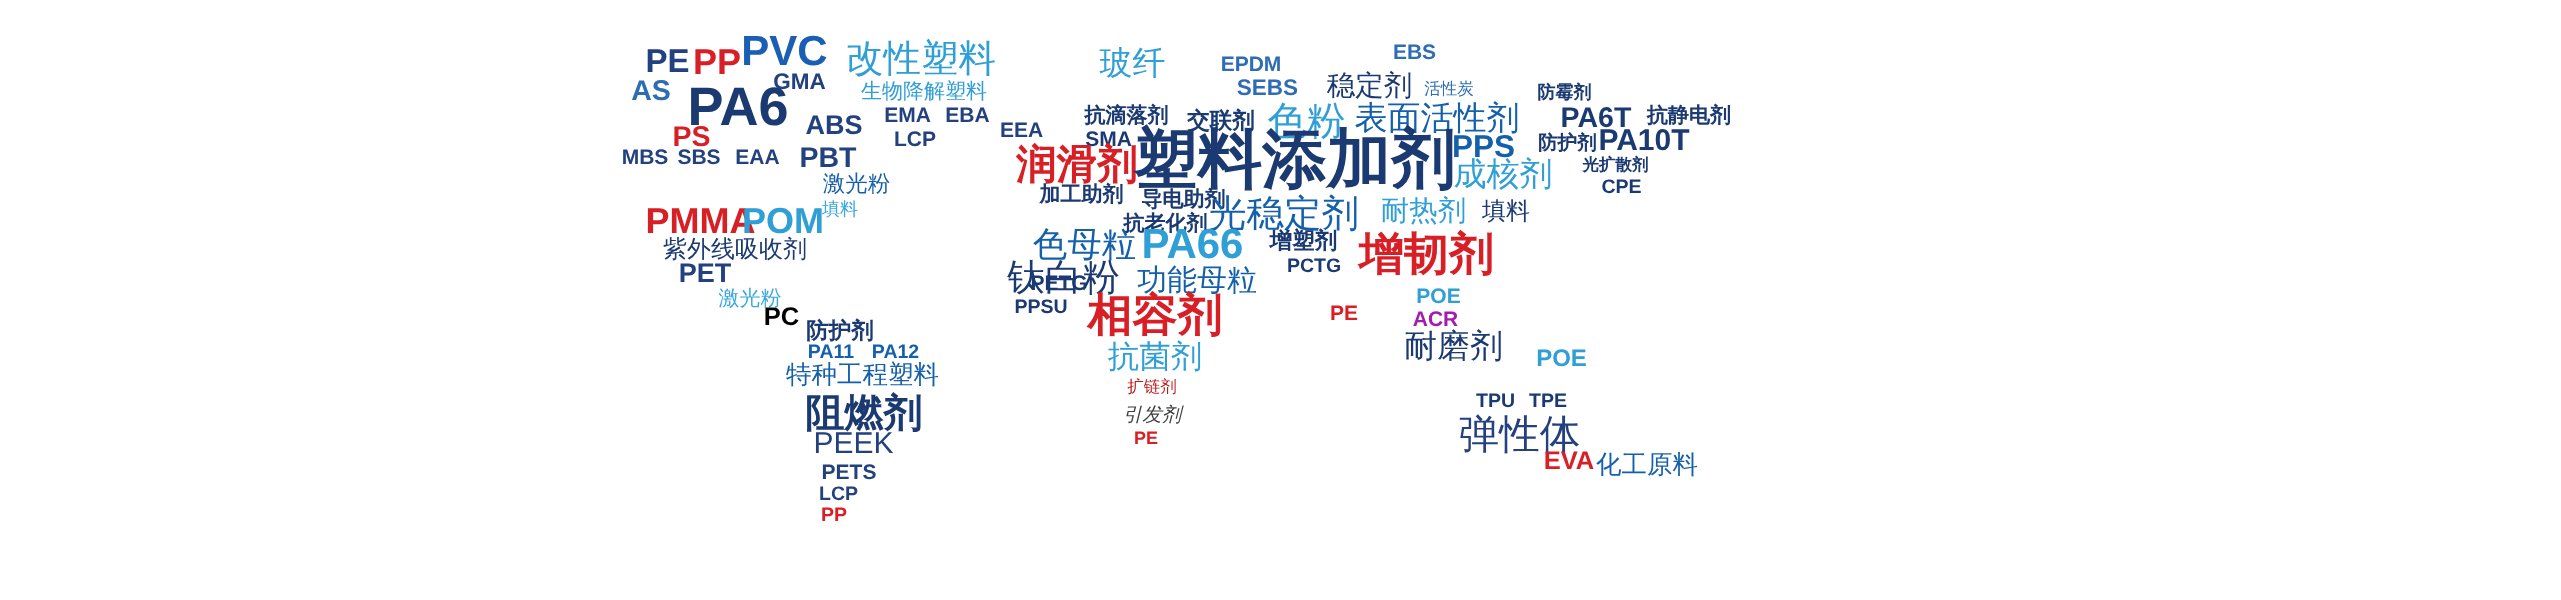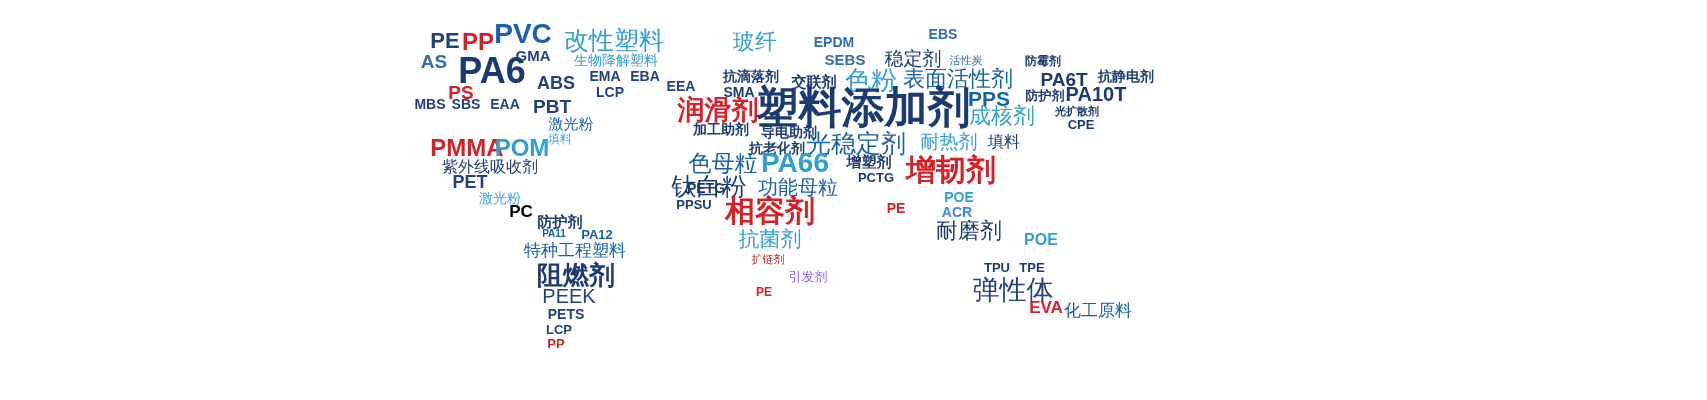--- a/index.html
+++ b/index.html
@@ -41,21 +41,21 @@
     <span class="word" style="left: 430px; top: 104px; font-size: 14px; color: rgb(35, 65, 126); font-weight: 700;">MBS</span>
     <span class="word" style="left: 466px; top: 104px; font-size: 14px; color: rgb(35, 65, 126); font-weight: 700;">SBS</span>
     <span class="word" style="left: 505px; top: 104px; font-size: 14px; color: rgb(35, 65, 126); font-weight: 700;">EAA</span>
     <span class="word" style="left: 467px; top: 148px; font-size: 24px; color: rgb(216, 31, 38); font-weight: 700;">PMMA</span>
     <span class="word" style="left: 522px; top: 148px; font-size: 24px; color: rgb(47, 159, 214); font-weight: 700;">POM</span>
     <span class="word" style="left: 490px; top: 167px; font-size: 16px; color: rgb(27, 58, 114); font-weight: 500;">紫外线吸收剂</span>
     <span class="word" style="left: 470px; top: 182px; font-size: 18px; color: rgb(35, 65, 126); font-weight: 700;">PET</span>
     <span class="word" style="left: 500px; top: 198px; font-size: 14px; color: rgb(58, 167, 221); font-weight: 500;">激光粉</span>
     <span class="word" style="left: 521px; top: 211px; font-size: 17px; color: #000000; font-weight: 700;">PC</span>
     <span class="word" style="left: 560px; top: 221px; font-size: 15px; color: rgb(27, 58, 114); font-weight: 600;">防护剂</span>
-    <span class="word" style="left: 554px; top: 234px; font-size: 10px; color: rgb(21, 96, 171); font-weight: 700;">PA11</span>
+    <span class="word" style="left: 554px; top: 234px; font-size: 13px; color: rgb(21, 96, 171); font-weight: 700;">PA11</span>
     <span class="word" style="left: 597px; top: 234px; font-size: 13px; color: rgb(21, 96, 171); font-weight: 700;">PA12</span>
     <span class="word" style="left: 575px; top: 250px; font-size: 17px; color: rgb(21, 96, 171); font-weight: 500;">特种工程塑料</span>
     <span class="word" style="left: 576px; top: 275px; font-size: 26px; color: rgb(27, 58, 114); font-weight: 700;">阻燃剂</span>
     <span class="word" style="left: 569px; top: 296px; font-size: 20px; color: rgb(35, 65, 126); font-weight: 500;">PEEK</span>
     <span class="word" style="left: 566px; top: 314px; font-size: 14px; color: rgb(35, 65, 126); font-weight: 600;">PETS</span>
     <span class="word" style="left: 559px; top: 329px; font-size: 13px; color: rgb(35, 65, 126); font-weight: 600;">LCP</span>
     <span class="word" style="left: 556px; top: 343px; font-size: 13px; color: rgb(216, 31, 38); font-weight: 600;">PP</span>
     <span class="word" style="left: 556px; top: 83px; font-size: 18px; color: rgb(35, 65, 126); font-weight: 600;">ABS</span>
     <span class="word" style="left: 552px; top: 106px; font-size: 19px; color: rgb(35, 65, 126); font-weight: 600;">PBT</span>
     <span class="word" style="left: 571px; top: 123px; font-size: 15px; color: rgb(21, 96, 171); font-weight: 500;">激光粉</span>
@@ -98,26 +98,26 @@
     <span class="word" style="left: 723px; top: 163px; font-size: 23px; color: rgb(21, 96, 171); font-weight: 500;">色母粒</span>
     <span class="word" style="left: 795px; top: 163px; font-size: 28px; color: rgb(47, 159, 214); font-weight: 600;">PA66</span>
     <span class="word" style="left: 869px; top: 161px; font-size: 15px; color: rgb(27, 58, 114); font-weight: 600;">增塑剂</span>
     <span class="word" style="left: 951px; top: 170px; font-size: 30px; color: rgb(216, 31, 38); font-weight: 700;">增韧剂</span>
     <span class="word" style="left: 876px; top: 177px; font-size: 13px; color: rgb(27, 58, 114); font-weight: 600;">PCTG</span>
     <span class="word" style="left: 709px; top: 186px; font-size: 25px; color: rgb(27, 58, 114); font-weight: 500;">钛白粉</span>
     <span class="word" style="left: 798px; top: 187px; font-size: 20px; color: rgb(21, 96, 171); font-weight: 500;">功能母粒</span>
     <span class="word" style="left: 694px; top: 204px; font-size: 13px; color: rgb(27, 58, 114); font-weight: 600;">PPSU</span>
     <span class="word" style="left: 770px; top: 211px; font-size: 30px; color: rgb(216, 31, 38); font-weight: 700;">相容剂</span>
     <span class="word" style="left: 959px; top: 197px; font-size: 14px; color: rgb(47, 159, 214); font-weight: 600;">POE</span>
-    <span class="word" style="left: 957px; top: 212px; font-size: 14px; color: #3b82f6; font-weight: 600;">ACR</span>
+    <span class="word" style="left: 957px; top: 212px; font-size: 14px; color: #a21caf; font-weight: 600;">ACR</span>
     <span class="word" style="left: 896px; top: 208px; font-size: 14px; color: rgb(216, 31, 38); font-weight: 600;">PE</span>
     <span class="word" style="left: 969px; top: 231px; font-size: 22px; color: rgb(27, 58, 114); font-weight: 500;">耐磨剂</span>
     <span class="word" style="left: 770px; top: 238px; font-size: 21px; color: rgb(47, 159, 214); font-weight: 500;">抗菌剂</span>
     <span class="word" style="left: 768px; top: 259px; font-size: 11px; color: #b91c1c; font-weight: 400;">扩链剂</span>
-    <span class="word" style="left: 808px; top: 276px; font-size: 13px; color: #8b5cf6; font-weight: 500;">引发剂</span>
+    <span class="word" style="left: 768px; top: 276px; font-size: 13px; color: #404040; font-weight: 500; font-style: italic;">引发剂</span>
     <span class="word" style="left: 764px; top: 292px; font-size: 12px; color: rgb(216, 31, 38); font-weight: 600;">PE</span>
     <span class="word" style="left: 1041px; top: 240px; font-size: 16px; color: rgb(47, 159, 214); font-weight: 600;">POE</span>
     <span class="word" style="left: 997px; top: 267px; font-size: 13px; color: rgb(27, 58, 114); font-weight: 600;">TPU</span>
     <span class="word" style="left: 1032px; top: 267px; font-size: 13px; color: rgb(27, 58, 114); font-weight: 600;">TPE</span>
     <span class="word" style="left: 1013px; top: 290px; font-size: 27px; color: rgb(35, 65, 126); font-weight: 500;">弹性体</span>
     <span class="word" style="left: 1046px; top: 307px; font-size: 17px; color: rgb(216, 31, 38); font-weight: 600;">EVA</span>
     <span class="word" style="left: 1098px; top: 310px; font-size: 17px; color: rgb(21, 96, 171); font-weight: 500;">化工原料</span>
   </div>
 
 </body></html>

